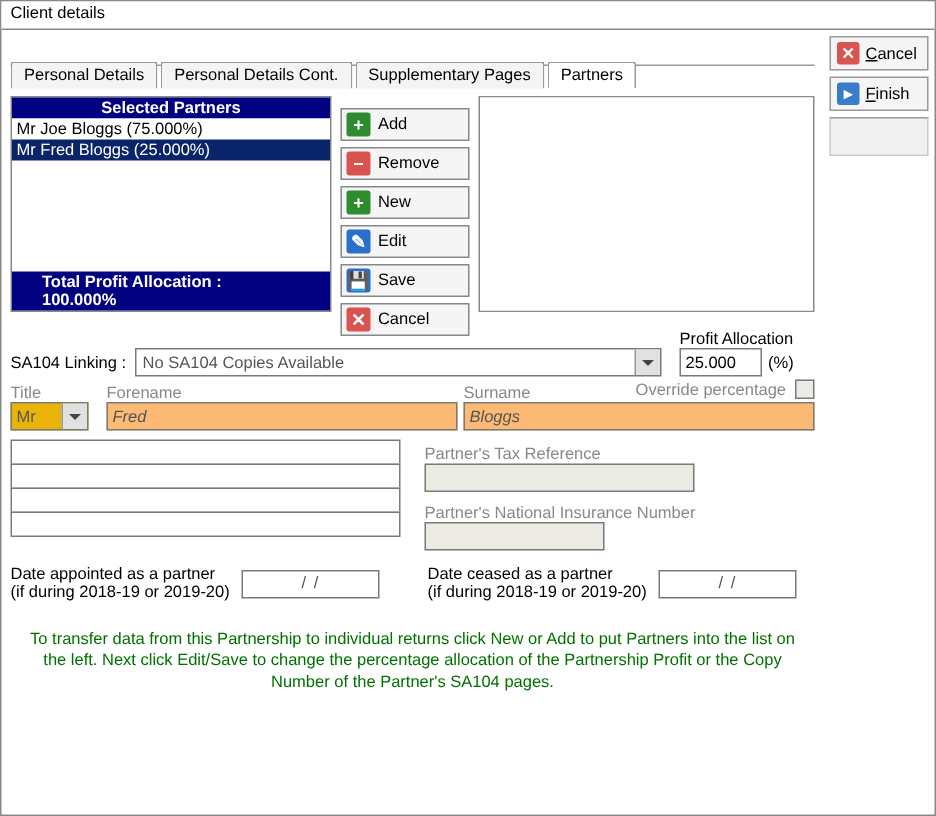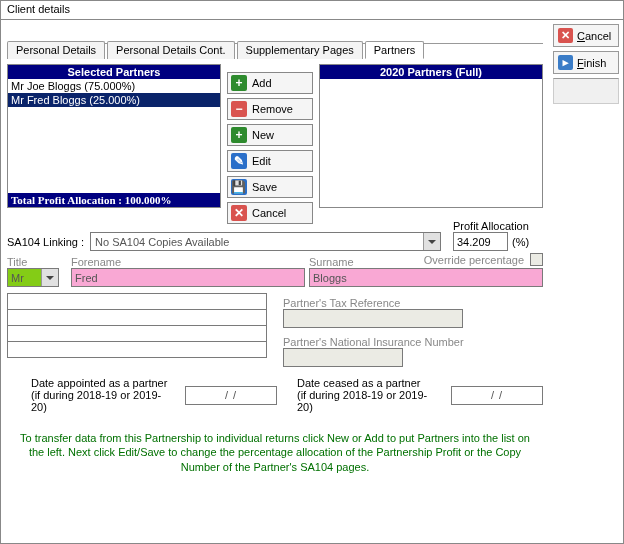--- a/index.html
+++ b/index.html
@@ -122,23 +122,22 @@
     cursor: pointer;
   }
   .row.sel {
     background: #0a246a;
     color: #fff;
   }
   .panel-footer {
     background: #000080;
     color: #fff;
     font-weight: bold;
-    padding: 1px 3px;
-    font-size: 11px;
-    font-family: Liberation Serif, serif;
+    padding: 1px 20px;
+    font-size: 11px;
   }
   .midbtns {
     width: 98px;
     padding-top: 22px;
     display: flex;
     flex-direction: column;
     align-items: stretch;
   }
   .mbtn {
     border: 1px solid #888;
@@ -198,42 +197,41 @@
   .disabled { color: #888; }
   .input {
     border: 1px solid #7a7a7a;
     background: #fff;
     height: 19px;
     padding: 0 3px;
     display: flex; align-items: center;
     font-size: 11px;
     width: 100%;
   }
-  .input.ro { background: #f9a8d4; color: #555; }
+  .input.ro { background: #fdba74; color: #555; font-style: italic; }
   .small { width: 55px; }
   .check {
     width: 13px; height: 13px;
     border: 1px solid #7a7a7a;
     background: #ebebe4;
     display: inline-block;
     vertical-align: middle;
   }
   .addrline {
     height: 17px;
     border: 1px solid #7a7a7a;
     background: #fff;
     padding: 0 3px;
     margin-bottom: -1px;
   }
 
   .daterow {
     display: flex;
     margin-top: 10px;
     gap: 20px;
-    margin-left: 24px;
   }
   .dcol { flex: 1; }
   .datebox {
     border: 1px solid #7a7a7a;
     width: 92px; height: 19px;
     display: inline-flex;
     align-items: center;
     justify-content: center;
     color: #555;
     letter-spacing: 1px;
@@ -299,51 +297,50 @@
           <div class="mbtn">
               <span class="micon blue">💾</span>
               <span>Save</span>
             </div>
           <div class="mbtn">
               <span class="micon red">✕</span>
               <span>Cancel</span>
             </div>
         </div>
         <div class="panel" style="flex:1.1">
-          <div class="panel-header">2020 Partners (Full)</div>
           <div class="panel-body"></div>
         </div>
       </div>
 
       <div style="display:flex; gap:12px; margin-top:12px; align-items:flex-end;">
         <div class="linking" style="flex:1">
           <span class="label">SA104 Linking :</span>
           <div class="select">
             <span>No SA104 Copies Available</span>
             <div class="arrow"></div>
           </div>
         </div>
         <div style="width:90px">
           <div class="label">Profit Allocation</div>
           <div style="display:flex;align-items:center;gap:4px">
-            <div class="input small">34.209</div>
+            <div class="input small">25.000</div>
             <span class="label">(%)</span>
           </div>
         </div>
       </div>
 
       <div style="display:flex;justify-content:flex-end;align-items:center;gap:6px;margin-top:2px">
         <span class="label disabled">Override percentage</span>
         <span class="check"></span>
       </div>
 
       <div style="display:flex;gap:4px;margin-top:-10px">
         <div style="width:60px">
           <div class="label disabled">Title</div>
-          <div class="select ro" style="width:52px;height:19px;border:1px solid #7a7a7a;background:#84cc16;display:flex;align-items:center;padding:0 3px;position:relative">
+          <div class="select ro" style="width:52px;height:19px;border:1px solid #7a7a7a;background:#eab308;display:flex;align-items:center;padding:0 3px;position:relative">
             <span>Mr</span>
             <div class="arrow"></div>
           </div>
         </div>
         <div style="flex:1">
           <div class="label disabled">Forename</div>
           <div class="input ro">Fred</div>
         </div>
         <div style="flex:1">
           <div class="label disabled">Surname</div>

